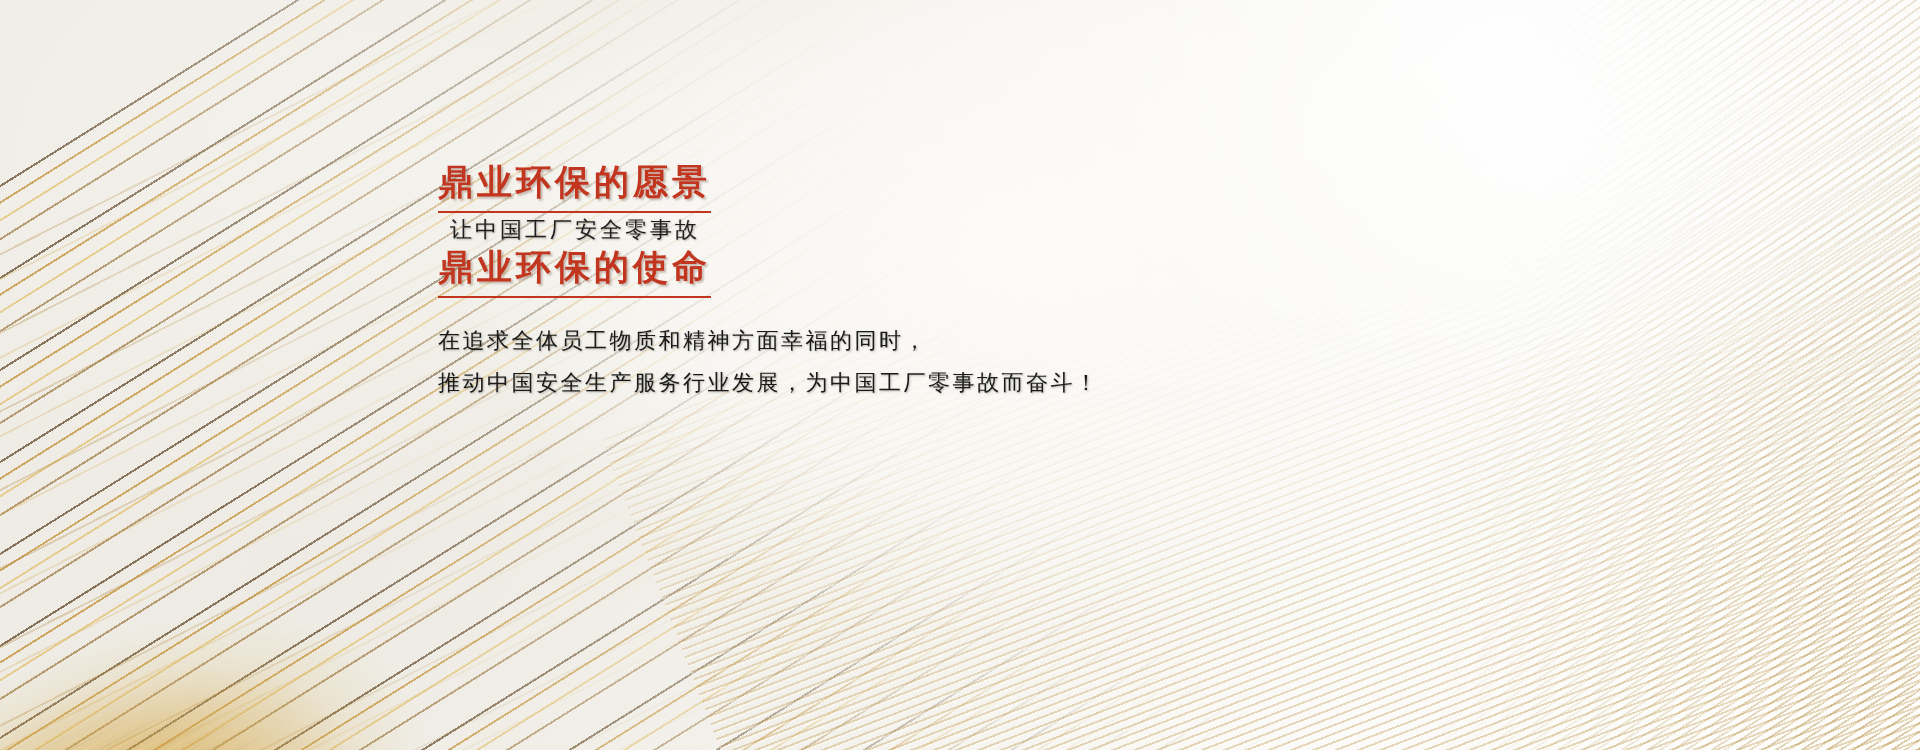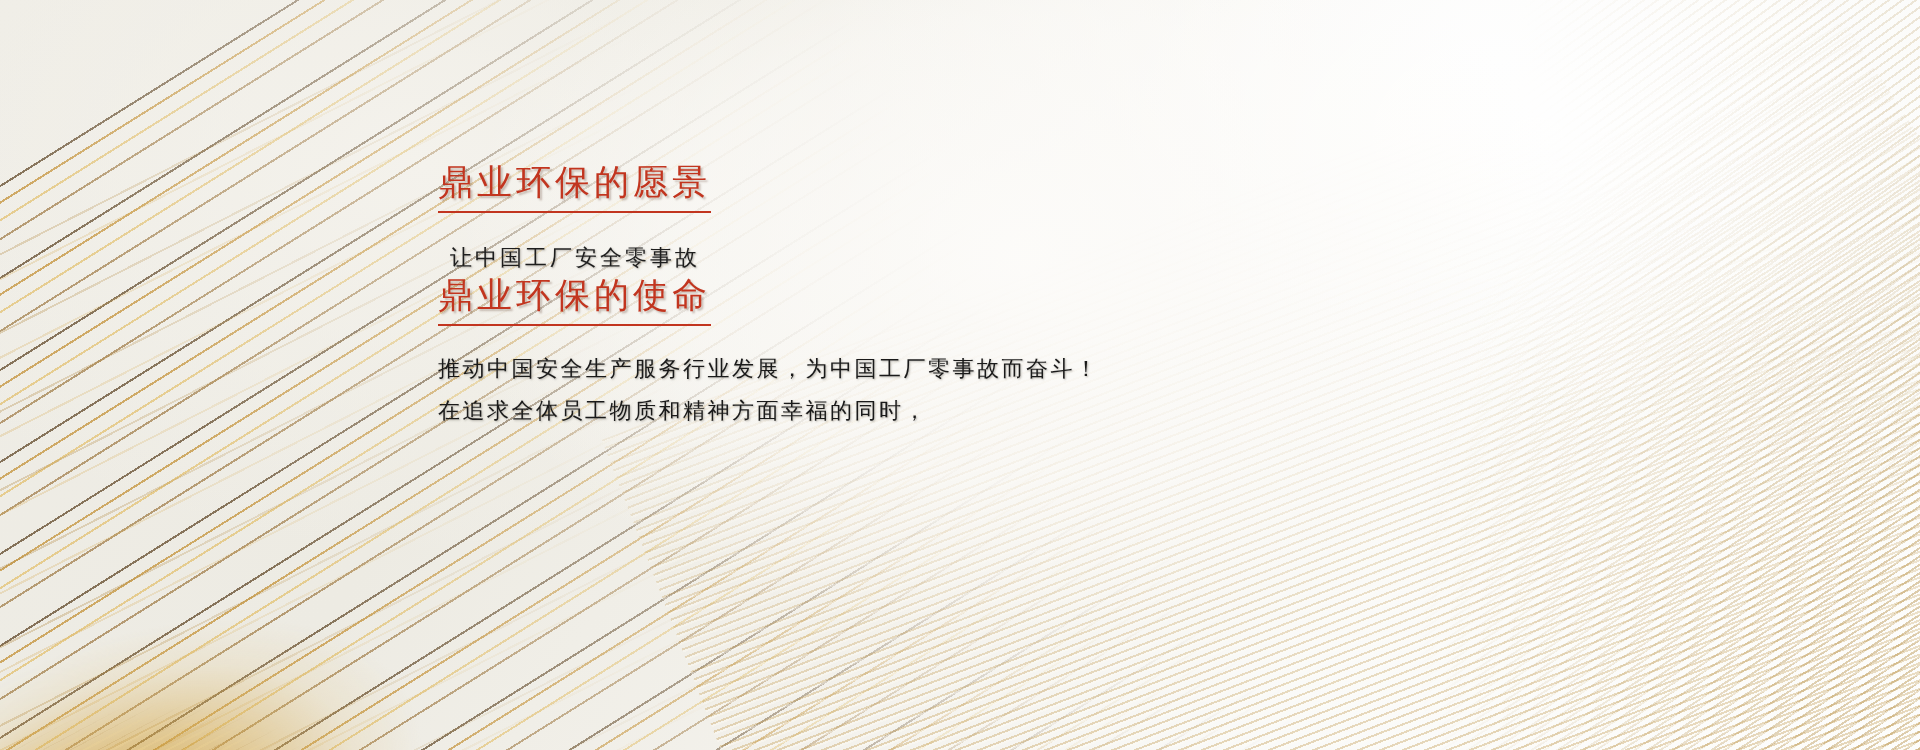--- a/index.html
+++ b/index.html
@@ -201,32 +201,32 @@
     top: 160px;
     width: 1000px;
   }
 
   .block { margin-bottom: 0; }
   #mission-block { }
 
   .heading {
     display: inline-block;
     font-size: 35px;
-    font-weight: normal;
+    font-weight: bold;
     letter-spacing: 4px;
     line-height: 1.25;
     color: #C2351F;
     text-shadow: 2px 2px 2px rgba(90,55,40,0.30);
     padding-bottom: 7px;
     border-bottom: 2px solid #C2351F;
     white-space: nowrap;
   }
 
   #vision-subtitle {
-    margin-top: 30px;
+    margin-top: 2px;
     margin-left: 12px;
     font-size: 22px;
     letter-spacing: 3px;
     color: #1E1E1E;
     text-shadow: 1px 1px 2px rgba(120,115,105,0.55);
     white-space: nowrap;
   }
 
   #mission-body {
     margin-top: 22px;
@@ -255,19 +255,19 @@
   <div id="content">
 
     <div class="block" id="vision-block">
       <div class="heading">鼎业环保的愿景</div>
       <div id="vision-subtitle">让中国工厂安全零事故</div>
     </div>
 
     <div class="block" id="mission-block">
       <div class="heading">鼎业环保的使命</div>
       <div id="mission-body">
+        <div class="line">在追求全体员工物质和精神方面幸福的同时，</div>
         <div class="line">推动中国安全生产服务行业发展，为中国工厂零事故而奋斗！</div>
-        <div class="line">在追求全体员工物质和精神方面幸福的同时，</div>
       </div>
     </div>
 
   </div>
 </div>
 
 </body></html>

